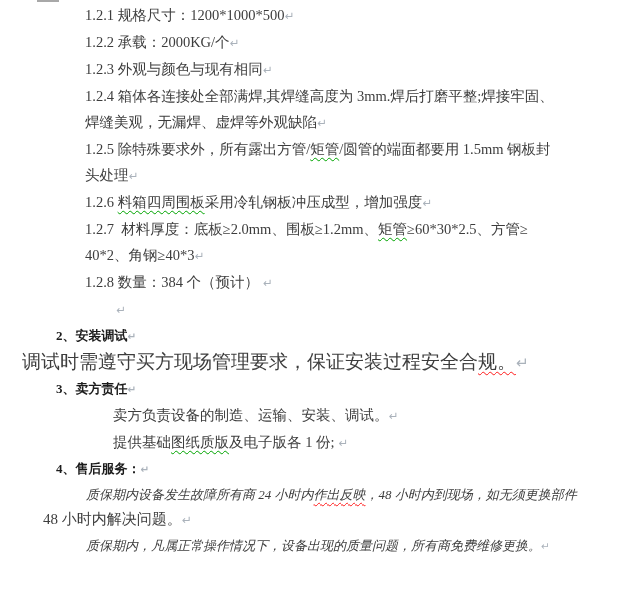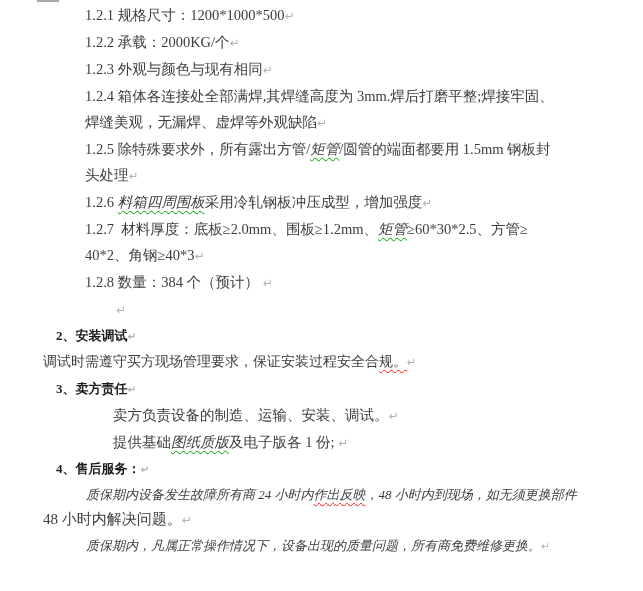--- a/index.html
+++ b/index.html
@@ -15,33 +15,32 @@
   }
   .artifact-line{
     position:absolute;left:37px;top:0;
     width:22px;height:2px;
     background:var(--artifact-gray,#a8a8a8);
   }
   .line{white-space:pre;}
   .line.list   {padding-left:85px; font-size:14.5px;line-height:26px;}
   .line.heading{padding-left:56px; font-size:13px;line-height:26px;font-weight:700;color:var(--heading-color,#1c1c1c);}
   .line.p1     {padding-left:113px;font-size:14.5px;line-height:26px;}
-  .line.pc     {padding-left:43px; font-size:14px;line-height:26px;}
+  .line.pc     {padding-left:22px; font-size:19px;line-height:26px;}
   .line.s1     {padding-left:86px; font-size:13px;  line-height:25px;font-style:italic;}
   .line.sc     {padding-left:43px; font-size:15px;  line-height:25px;}
   .line.empty  {padding-left:116px;font-size:14.5px;line-height:26px;}
   .seg-t{}
   .seg-g{
     text-decoration-line:underline;
     text-decoration-style:wavy;
     text-decoration-color:var(--grammar-green,#00a300);
     text-decoration-thickness:1px;
     text-underline-offset:3px;
     text-decoration-skip-ink:none;
-    font-style:italic;
   }
   .seg-r{
     text-decoration-line:underline;
     text-decoration-style:wavy;
     text-decoration-color:var(--spell-red,#ff1a1a);
     text-decoration-thickness:1px;
     text-underline-offset:3px;
     text-decoration-skip-ink:none;
   }
   .seg-p{

